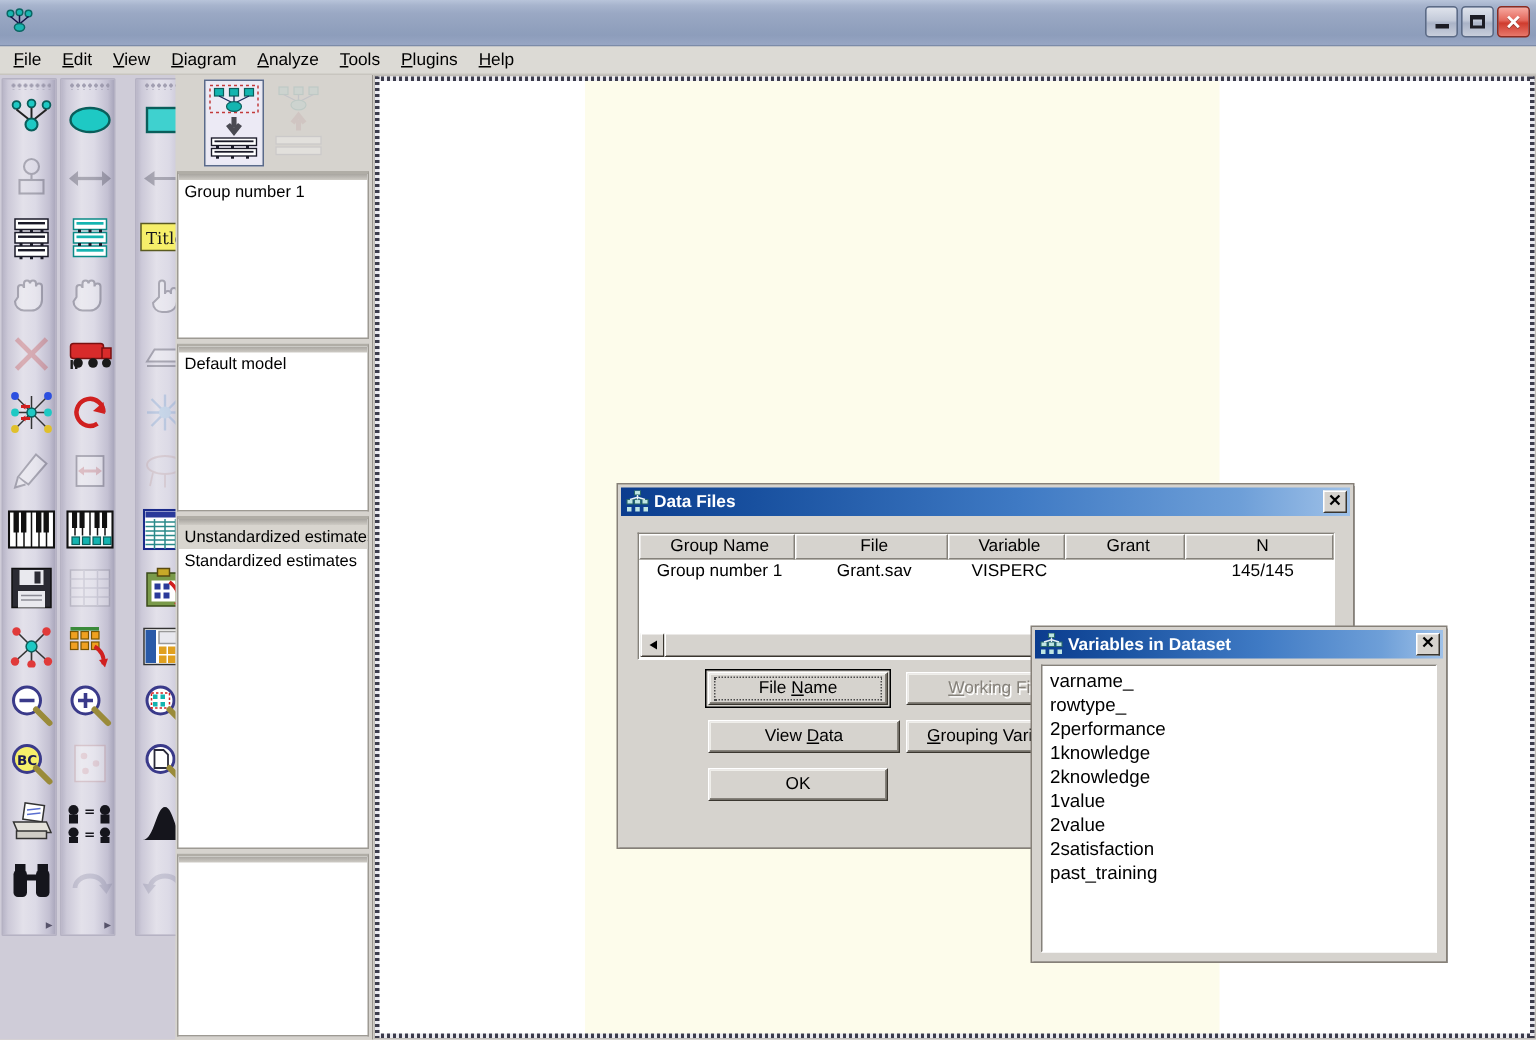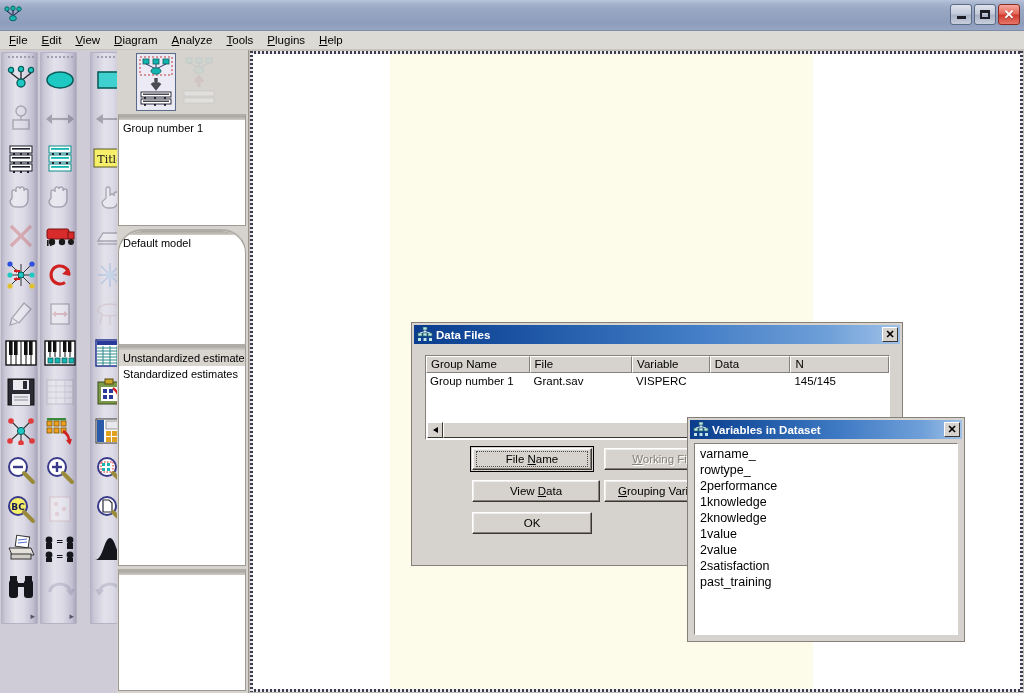--- a/index.html
+++ b/index.html
@@ -197,21 +197,21 @@
     display: flex; align-items: center; justify-content: center;
     font-size: 11px; font-weight: bold; color: #000; line-height: 1;
   }
   .dlg-body { position: relative; }
 
   
   .grid {
     position: absolute;
     background: #ffffff;
     border-top: 1px solid #85817a; border-left: 1px solid #85817a;
-    border-right: 1px solid #ffffff; border-bottom: 1px solid #ffffff;
+    border-right: 1px solid #ffffff; border-bottom: 1px solid #ffffff; text-align: center;
   }
   .grid-head { display: flex; height: 17px; background: #d6d3ce; }
   .gh {
     height: 17px;
     background: #d6d3ce;
     border-top: 1px solid #ffffff; border-left: 1px solid #ffffff;
     border-right: 1px solid #85817a; border-bottom: 1px solid #85817a;
     font-size: 11.5px; color: #000;
     padding: 1px 0 0 4px; white-space: nowrap; overflow: hidden;
   }
@@ -833,21 +833,21 @@
           </g>
         </svg>
       </div>
     </div>
 
     <div class="tp-box" style="top:64px; height:112px;">
       <div class="hdrbar"></div>
       <div class="tp-row">Group number 1</div>
     </div>
 
-    <div class="tp-box" style="top:179px; height:136px;border-radius:24px;">
+    <div class="tp-box" style="top:179px; height:112px;">
       <div class="hdrbar"></div>
       <div class="tp-row">Default model</div>
     </div>
 
     <div class="tp-box" style="top:294px; height:222px;">
       <div class="hdrbar"></div>
       <div class="tp-row sel">Unstandardized estimates</div>
       <div class="tp-row">Standardized estimates</div>
     </div>
 
@@ -891,21 +891,21 @@
       <div class="dlg-close">✕</div>
     </div>
 
     <div class="dlg-body">
 
       <div class="grid" style="left:11px; top:11px; width:465px; height:85px;">
         <div class="grid-head">
           <div class="gh" style="width:104px">Group Name</div>
           <div class="gh" style="width:103px">File</div>
           <div class="gh" style="width:78px">Variable</div>
-          <div class="gh" style="width:81px">Data</div>
+          <div class="gh" style="width:81px">Grant</div>
           <div class="gh" style="width:99px">N</div>
         </div>
         <div class="grid-row">
           <div class="gc" style="width:104px">Group number 1</div>
           <div class="gc" style="width:103px">Grant.sav</div>
           <div class="gc" style="width:78px">VISPERC</div>
           <div class="gc" style="width:81px"></div>
           <div class="gc" style="width:99px">145/145</div>
         </div>
 

